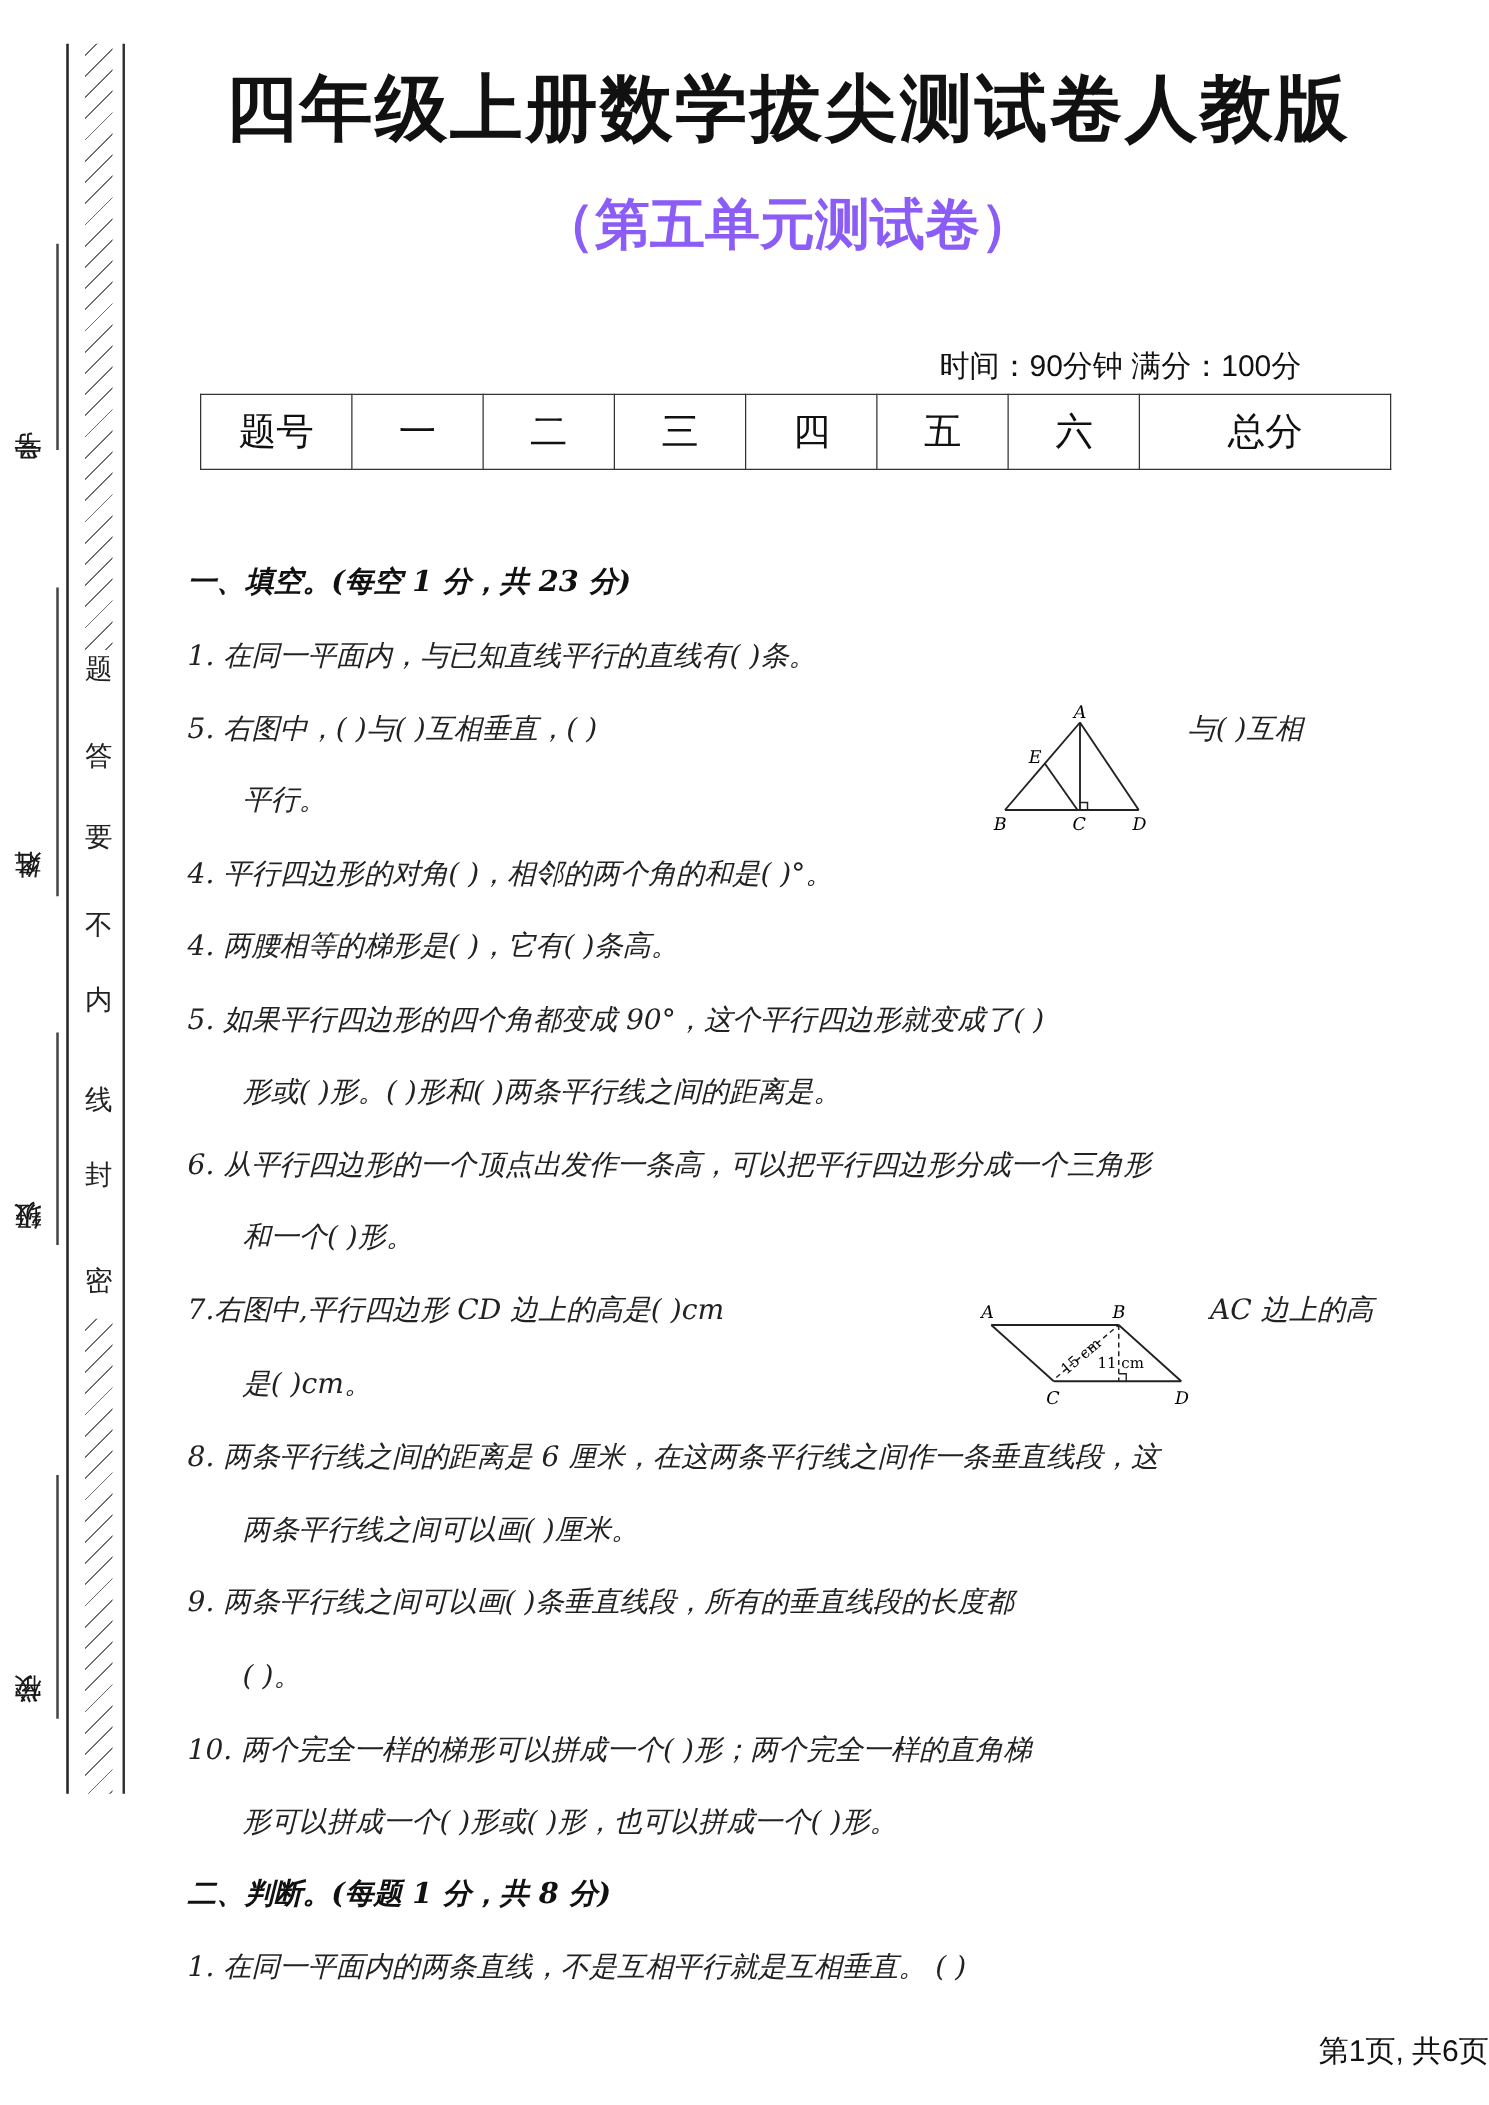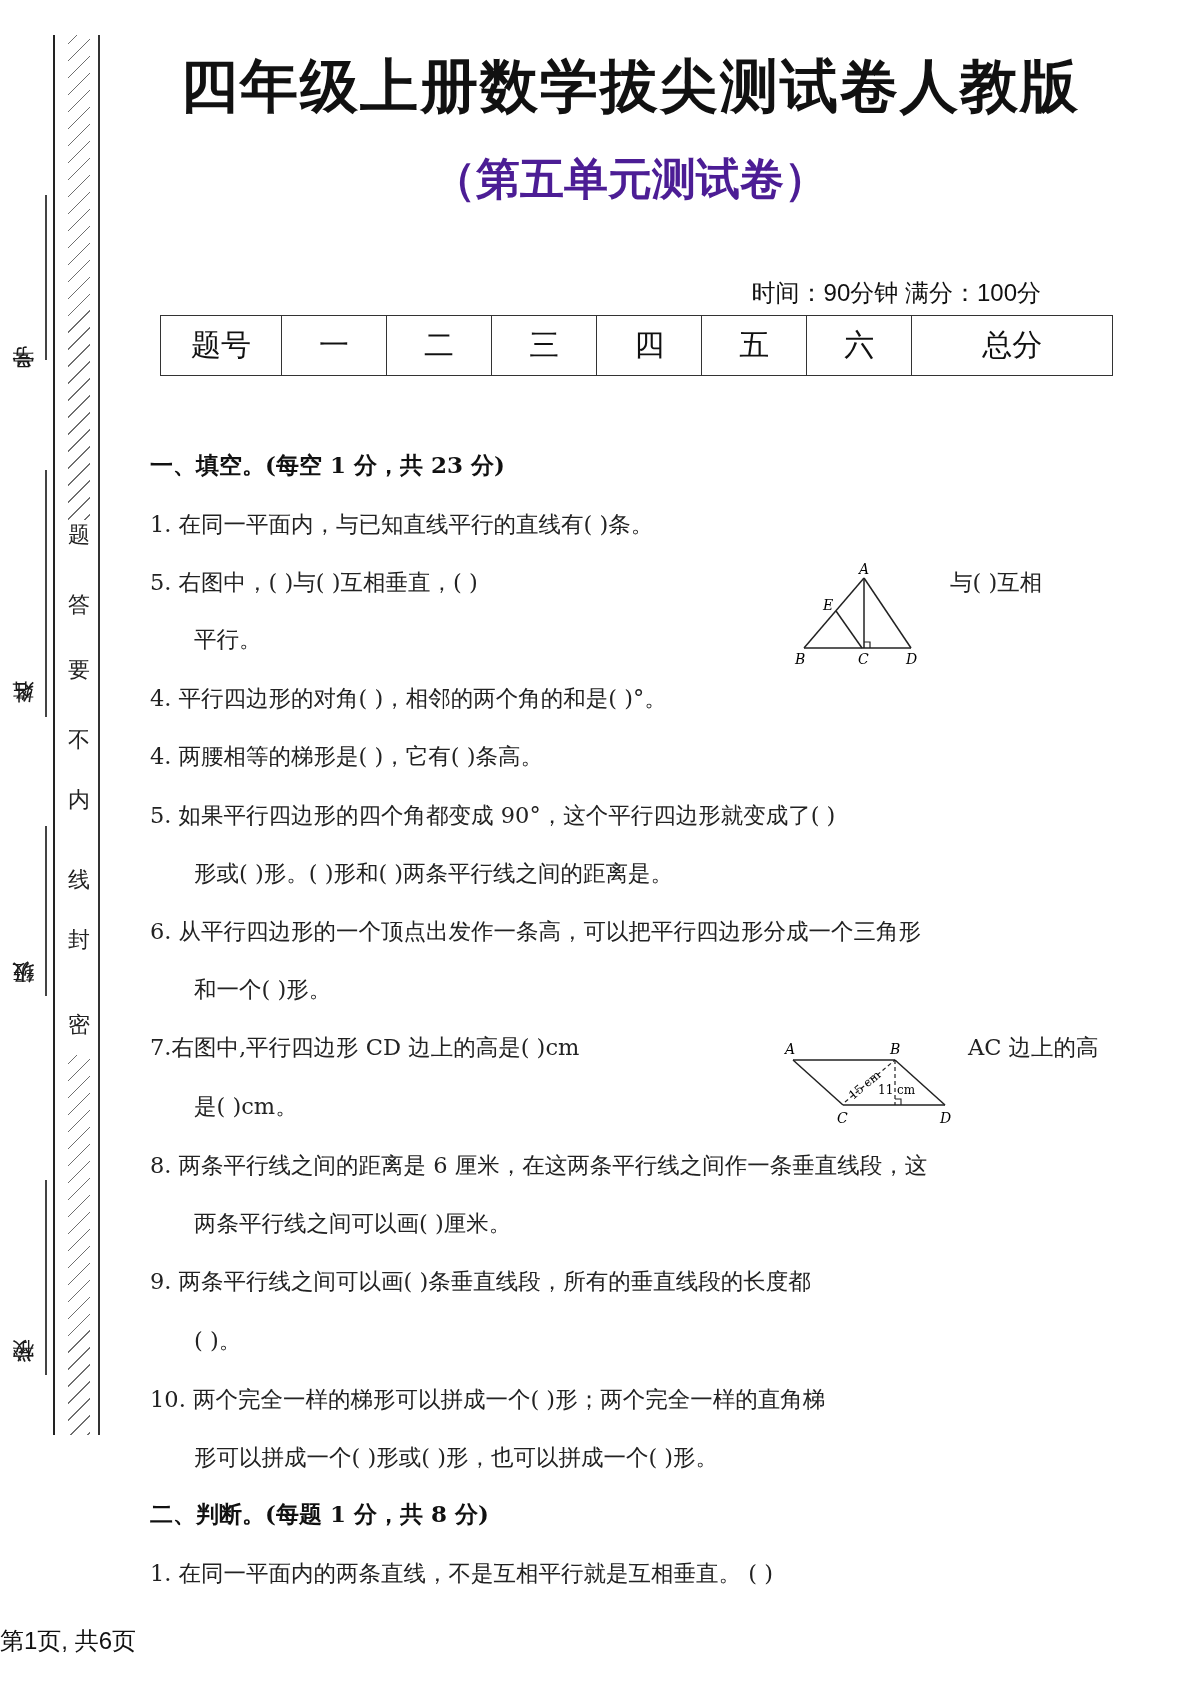--- a/index.html
+++ b/index.html
@@ -18,40 +18,40 @@
      font-family: "DejaVu Sans", sans-serif; color: #222; }
   .margin .field { position: absolute; left: 8px; width: 40px; }
   .margin .field .lbl { position: absolute; left: 0; width: 30px; font-size: 22px; writing-mode: vertical-rl;
      transform: rotate(180deg); font-family: "DejaVu Sans", sans-serif; }
   .margin .field .uline { position: absolute; left: 37px; width: 2px; background: #444; }
 
   
   .title { position: absolute; left: 130px; top: 48px; width: 1000px; text-align: center;
      font-family: "DejaVu Sans", "Liberation Sans", sans-serif; font-weight: bold; font-size: 58px; letter-spacing: 2px; color: #111; }
   .subtitle { position: absolute; left: 130px; top: 150px; width: 1000px; text-align: center;
-     font-family: "DejaVu Sans", "Liberation Sans", sans-serif; font-weight: bold; font-size: 44px; color: #4c1d95; }
+     font-family: "DejaVu Sans", "Liberation Sans", sans-serif; font-weight: bold; font-size: 44px; color: #8b5cf6; }
   .meta { position: absolute; right: 150px; top: 277px; font-family: "Liberation Sans", "DejaVu Sans", sans-serif;
      font-size: 24px; color: #111; }
 
   
   table.score { position: absolute; left: 160px; top: 315px; width: 953px; border-collapse: collapse; padding-left: 34px; }
   table.score td { border: 1.5px solid #333; height: 57px; text-align: center; font-size: 30px;
      font-family: "DejaVu Sans", sans-serif; color: #111; }
   table.score td.rowhead { width: 118px; }
 
   
   .content { position: absolute; left: 150px; top: 0; width: 980px; }
-  .line { position: absolute; left: 0; font-size: 22.5px; white-space: nowrap; color: #222; }
+  .line { position: absolute; left: 0; font-size: 22.5px; white-space: nowrap; color: #222; font-style: italic; }
   .indent { left: 44px; }
   .sec { font-weight: bold; font-size: 23px; color: #111; }
 
   .fig { position: absolute; }
   .fig svg text { font-family: "DejaVu Serif", serif; font-style: italic; font-size: 14px; }
 
-  .footer { position: absolute; left: 0; width: 1191px; top: 1625px; text-align: left;
+  .footer { position: absolute; left: 0; width: 1191px; top: 1625px; text-align: right;
      font-family: "Liberation Sans", "DejaVu Sans", sans-serif; font-size: 24px; color: #111; }
 </style>
 </head>
 <body>
 
 <div class="margin">
   <div class="line-outer"></div>
   <div class="line-inner"></div>
   <div class="hatch h1"></div>
   <div class="hatch h2"></div>

